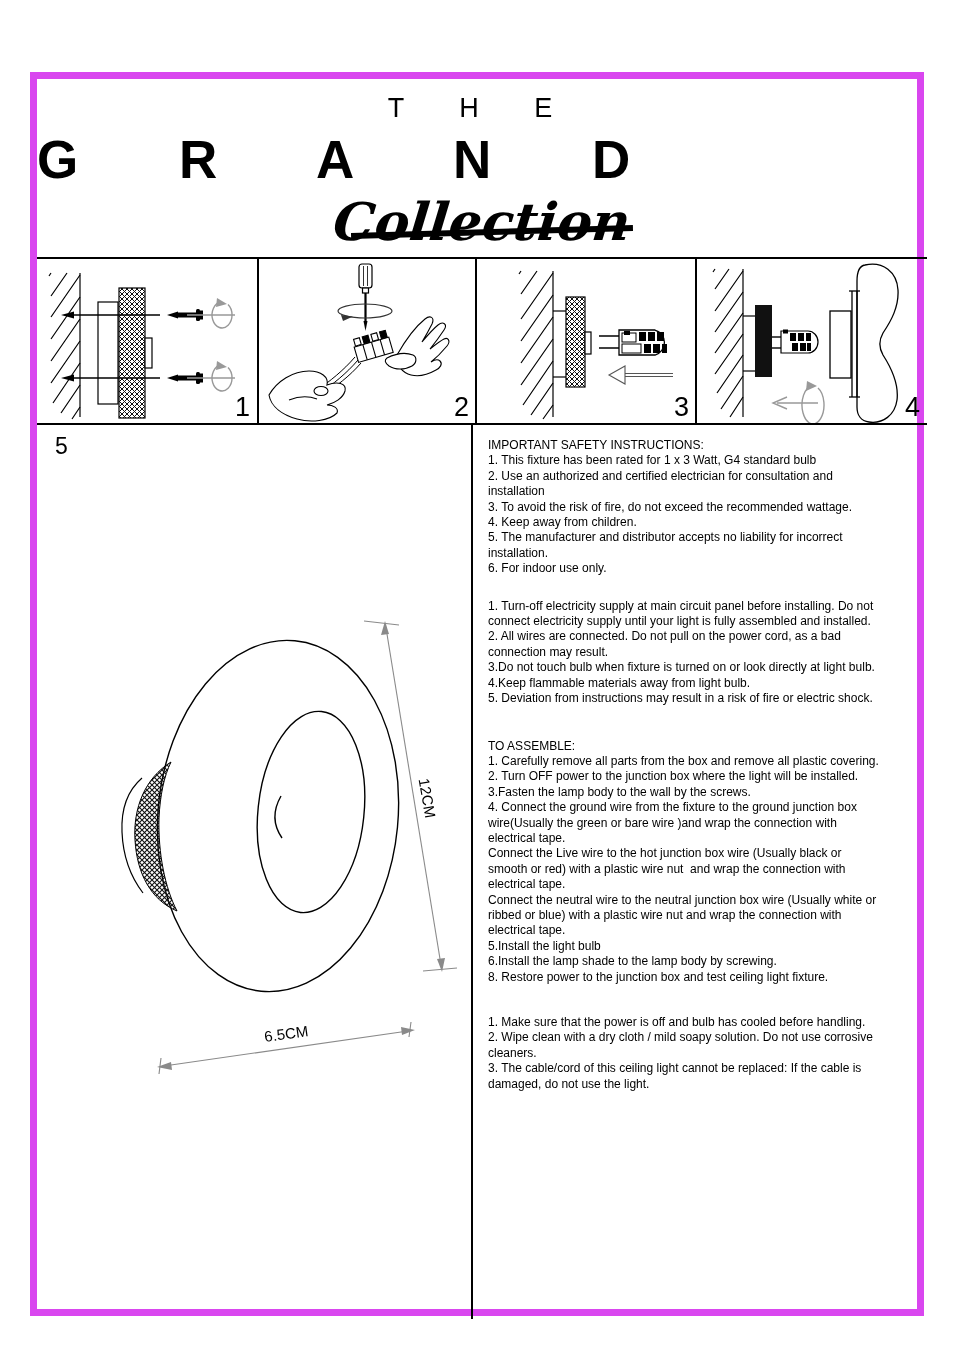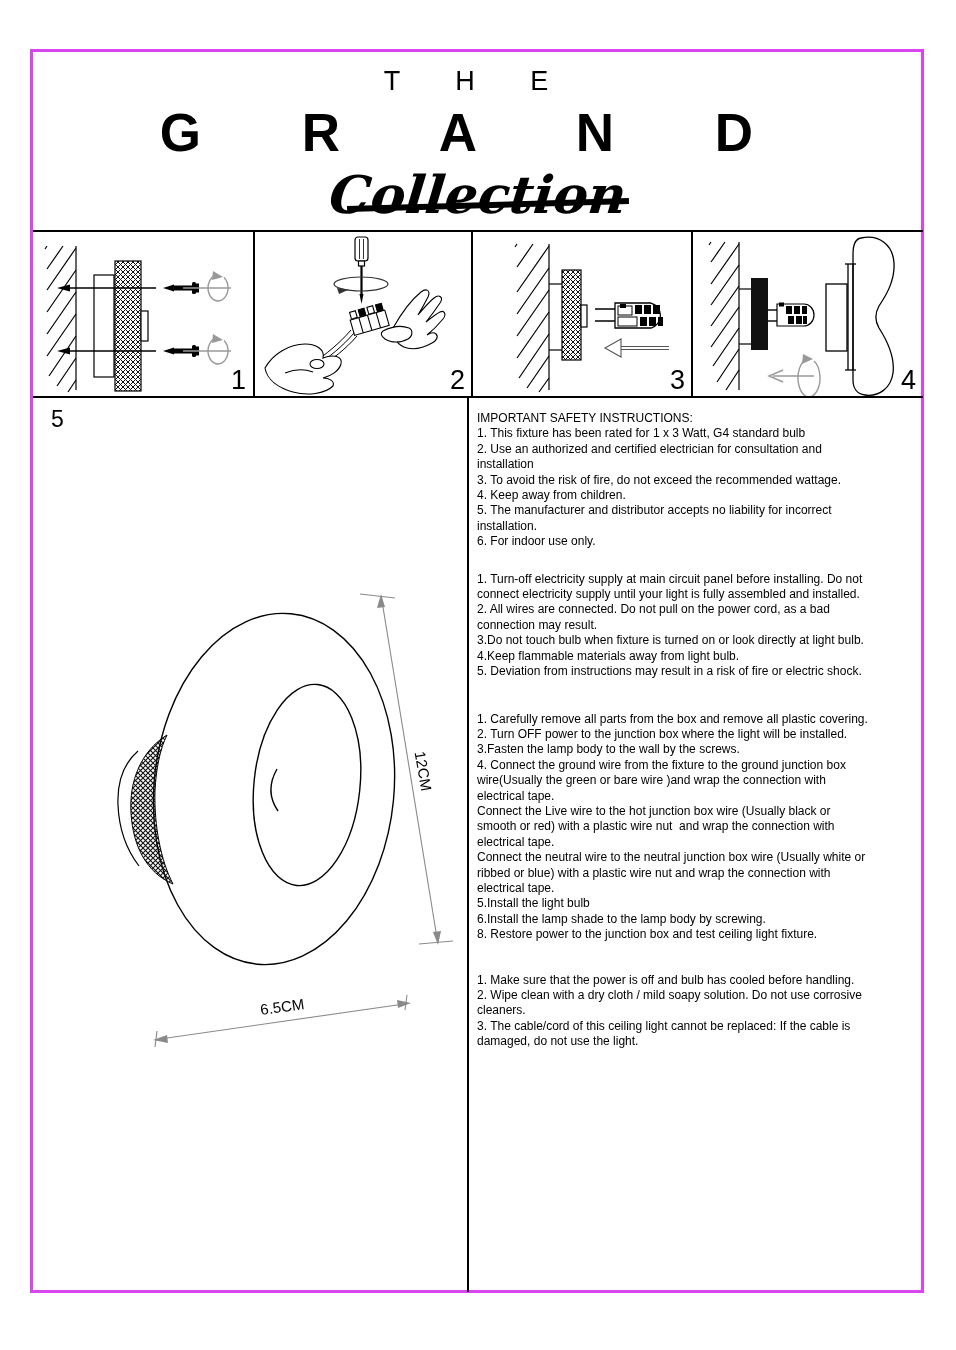--- a/index.html
+++ b/index.html
@@ -1,39 +1,39 @@
 <!DOCTYPE html>
 <html><head>
 <meta charset="utf-8">
 <style>
   html,body{margin:0;padding:0;background:#fff;}
   #page{position:relative;width:956px;height:1350px;background:#fff;overflow:hidden;
         font-family:"Liberation Sans",sans-serif;color:#000;}
-  .frame{position:absolute;left:30px;top:49px;width:894px;height:1244px;
-         border:3px solid #d946ef;box-sizing:border-box;}
+  .frame{position:absolute;left:30px;top:72px;width:894px;height:1244px;
+         border:7px solid #d946ef;box-sizing:border-box;}
   .logo-row{position:absolute;left:0;top:0;width:890px;height:178px;border-bottom:2px solid #000;}
   .logo-the{position:absolute;left:0;top:14px;width:890px;text-align:center;
             font-size:27px;letter-spacing:24px;margin-right:-24px;font-weight:400;}
-  .logo-grand{position:absolute;left:0;top:50px;width:890px;text-align:center;
+  .logo-grand{position:absolute;left:0;top:50px;width:890px;text-align:left;
             font-size:53px;letter-spacing:43px;margin-right:-43px;font-weight:700;}
   .logo-script{position:absolute;left:0;top:112px;width:890px;text-align:center;
             font-family:"DejaVu Serif",serif;font-style:italic;font-weight:700;
             font-size:52px;transform:skewX(-6deg);}
   .logo-strike{position:absolute;left:314px;top:150px;width:282px;height:6px;background:#000;
             transform:rotate(-1.6deg);}
   .panels-row{position:absolute;left:0;top:180px;width:890px;height:164px;border-bottom:2px solid #000;}
   .panel{position:absolute;top:0;height:164px;}
   .p1{left:0;width:220px;border-right:2px solid #000;}
   .p2{left:222px;width:216px;border-right:2px solid #000;}
   .p3{left:440px;width:218px;border-right:2px solid #000;}
   .p4{left:660px;width:230px;}
   .bottom-row{position:absolute;left:0;top:346px;width:890px;height:894px;}
   .cell-left{position:absolute;left:0;top:0;width:434px;height:894px;border-right:2px solid #000;}
   .cell-right{position:absolute;left:436px;top:0;width:445px;height:894px;
-              padding:13px 6px 0 8px;box-sizing:border-box;}
+              padding:13px 6px 0 15px;box-sizing:border-box;}
   .step5-num{position:absolute;left:18px;top:8px;font-size:23px;}
   .sec{margin:0 0 22px 0;}
   .sec.g2{margin-bottom:32px;}
   .sec.g3{margin-bottom:30px;}
   .sec-title,.sec-body{font-size:12px;line-height:15.4px;white-space:pre;}
   svg text{font-family:"Liberation Sans",sans-serif;}
   .pnum{font-size:27px;}
 </style>
 </head>
 <body>
@@ -270,20 +270,21 @@
         <div class="sec g2">
           <div class="sec-body">1. Turn-off electricity supply at main circuit panel before installing. Do not
 connect electricity supply until your light is fully assembled and installed.
 2. All wires are connected. Do not pull on the power cord, as a bad
 connection may result.
 3.Do not touch bulb when fixture is turned on or look directly at light bulb.
 4.Keep flammable materials away from light bulb.
 5. Deviation from instructions may result in a risk of fire or electric shock.</div>
         </div>
         <div class="sec g3">
+          <div class="sec-title">TO ASSEMBLE:</div>
           <div class="sec-body">1. Carefully remove all parts from the box and remove all plastic covering.
 2. Turn OFF power to the junction box where the light will be installed.
 3.Fasten the lamp body to the wall by the screws.
 4. Connect the ground wire from the fixture to the ground junction box
 wire(Usually the green or bare wire )and wrap the connection with
 electrical tape.
 Connect the Live wire to the hot junction box wire (Usually black or
 smooth or red) with a plastic wire nut  and wrap the connection with
 electrical tape.
 Connect the neutral wire to the neutral junction box wire (Usually white or

